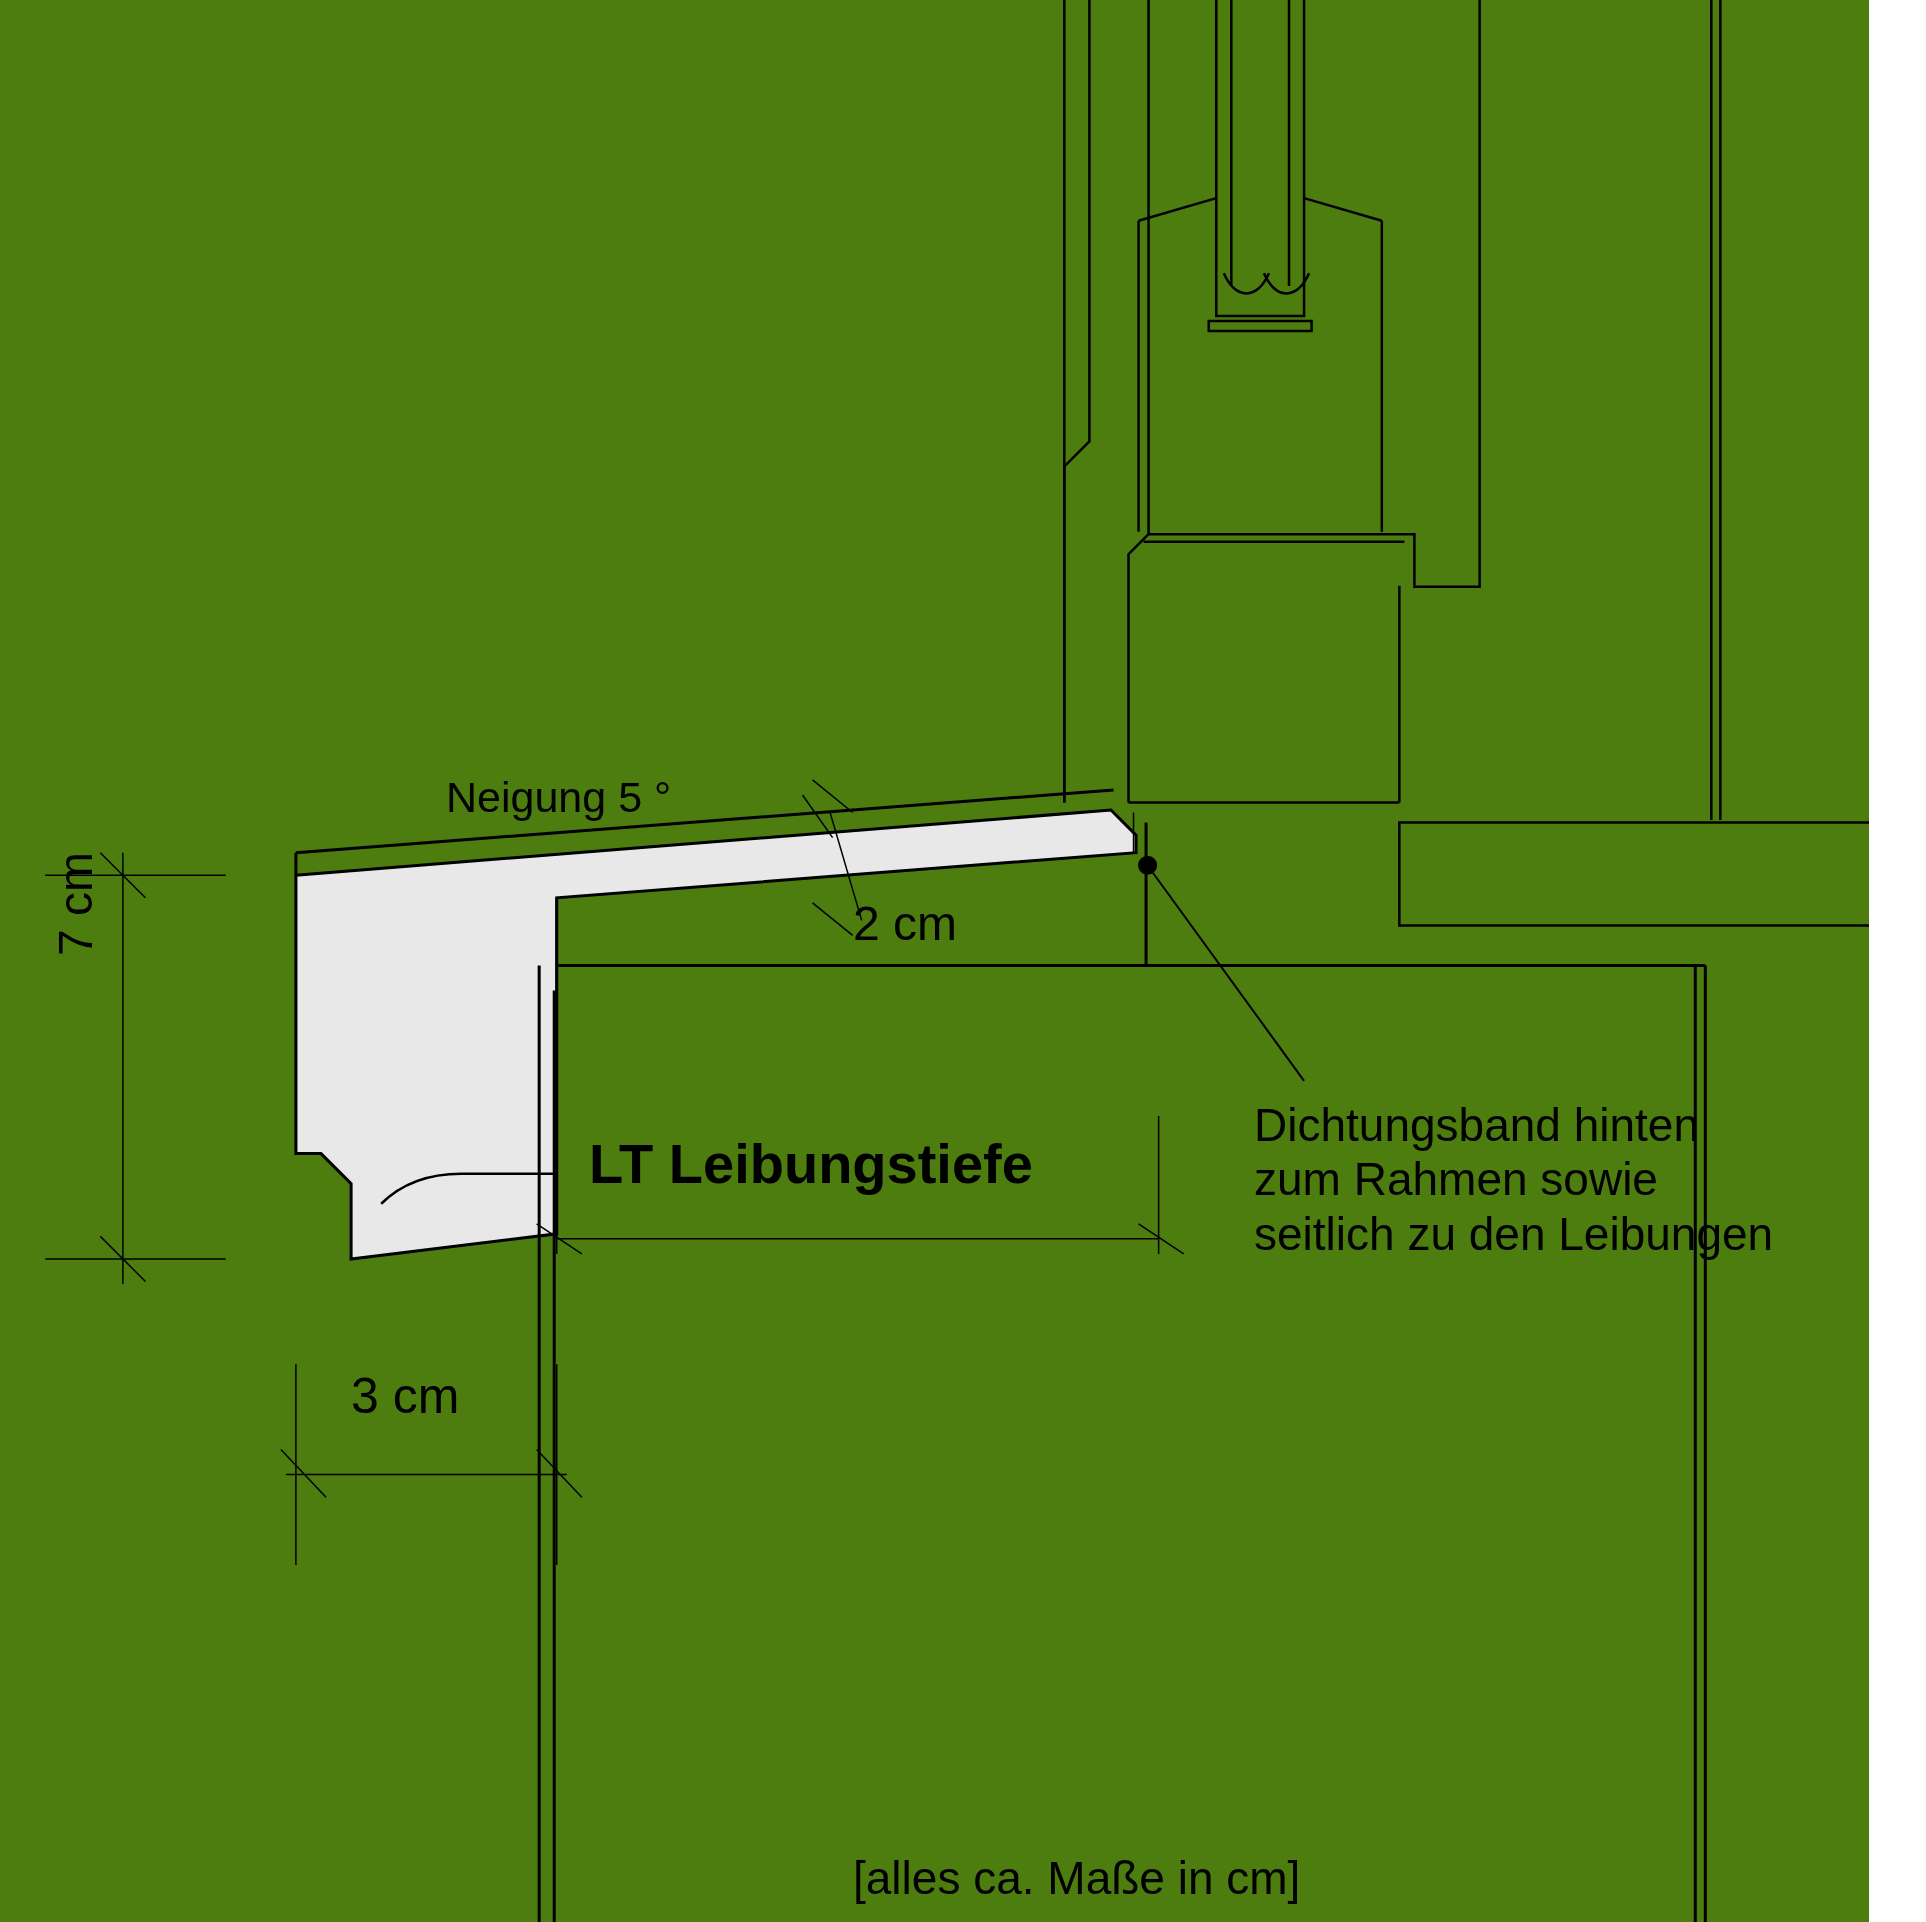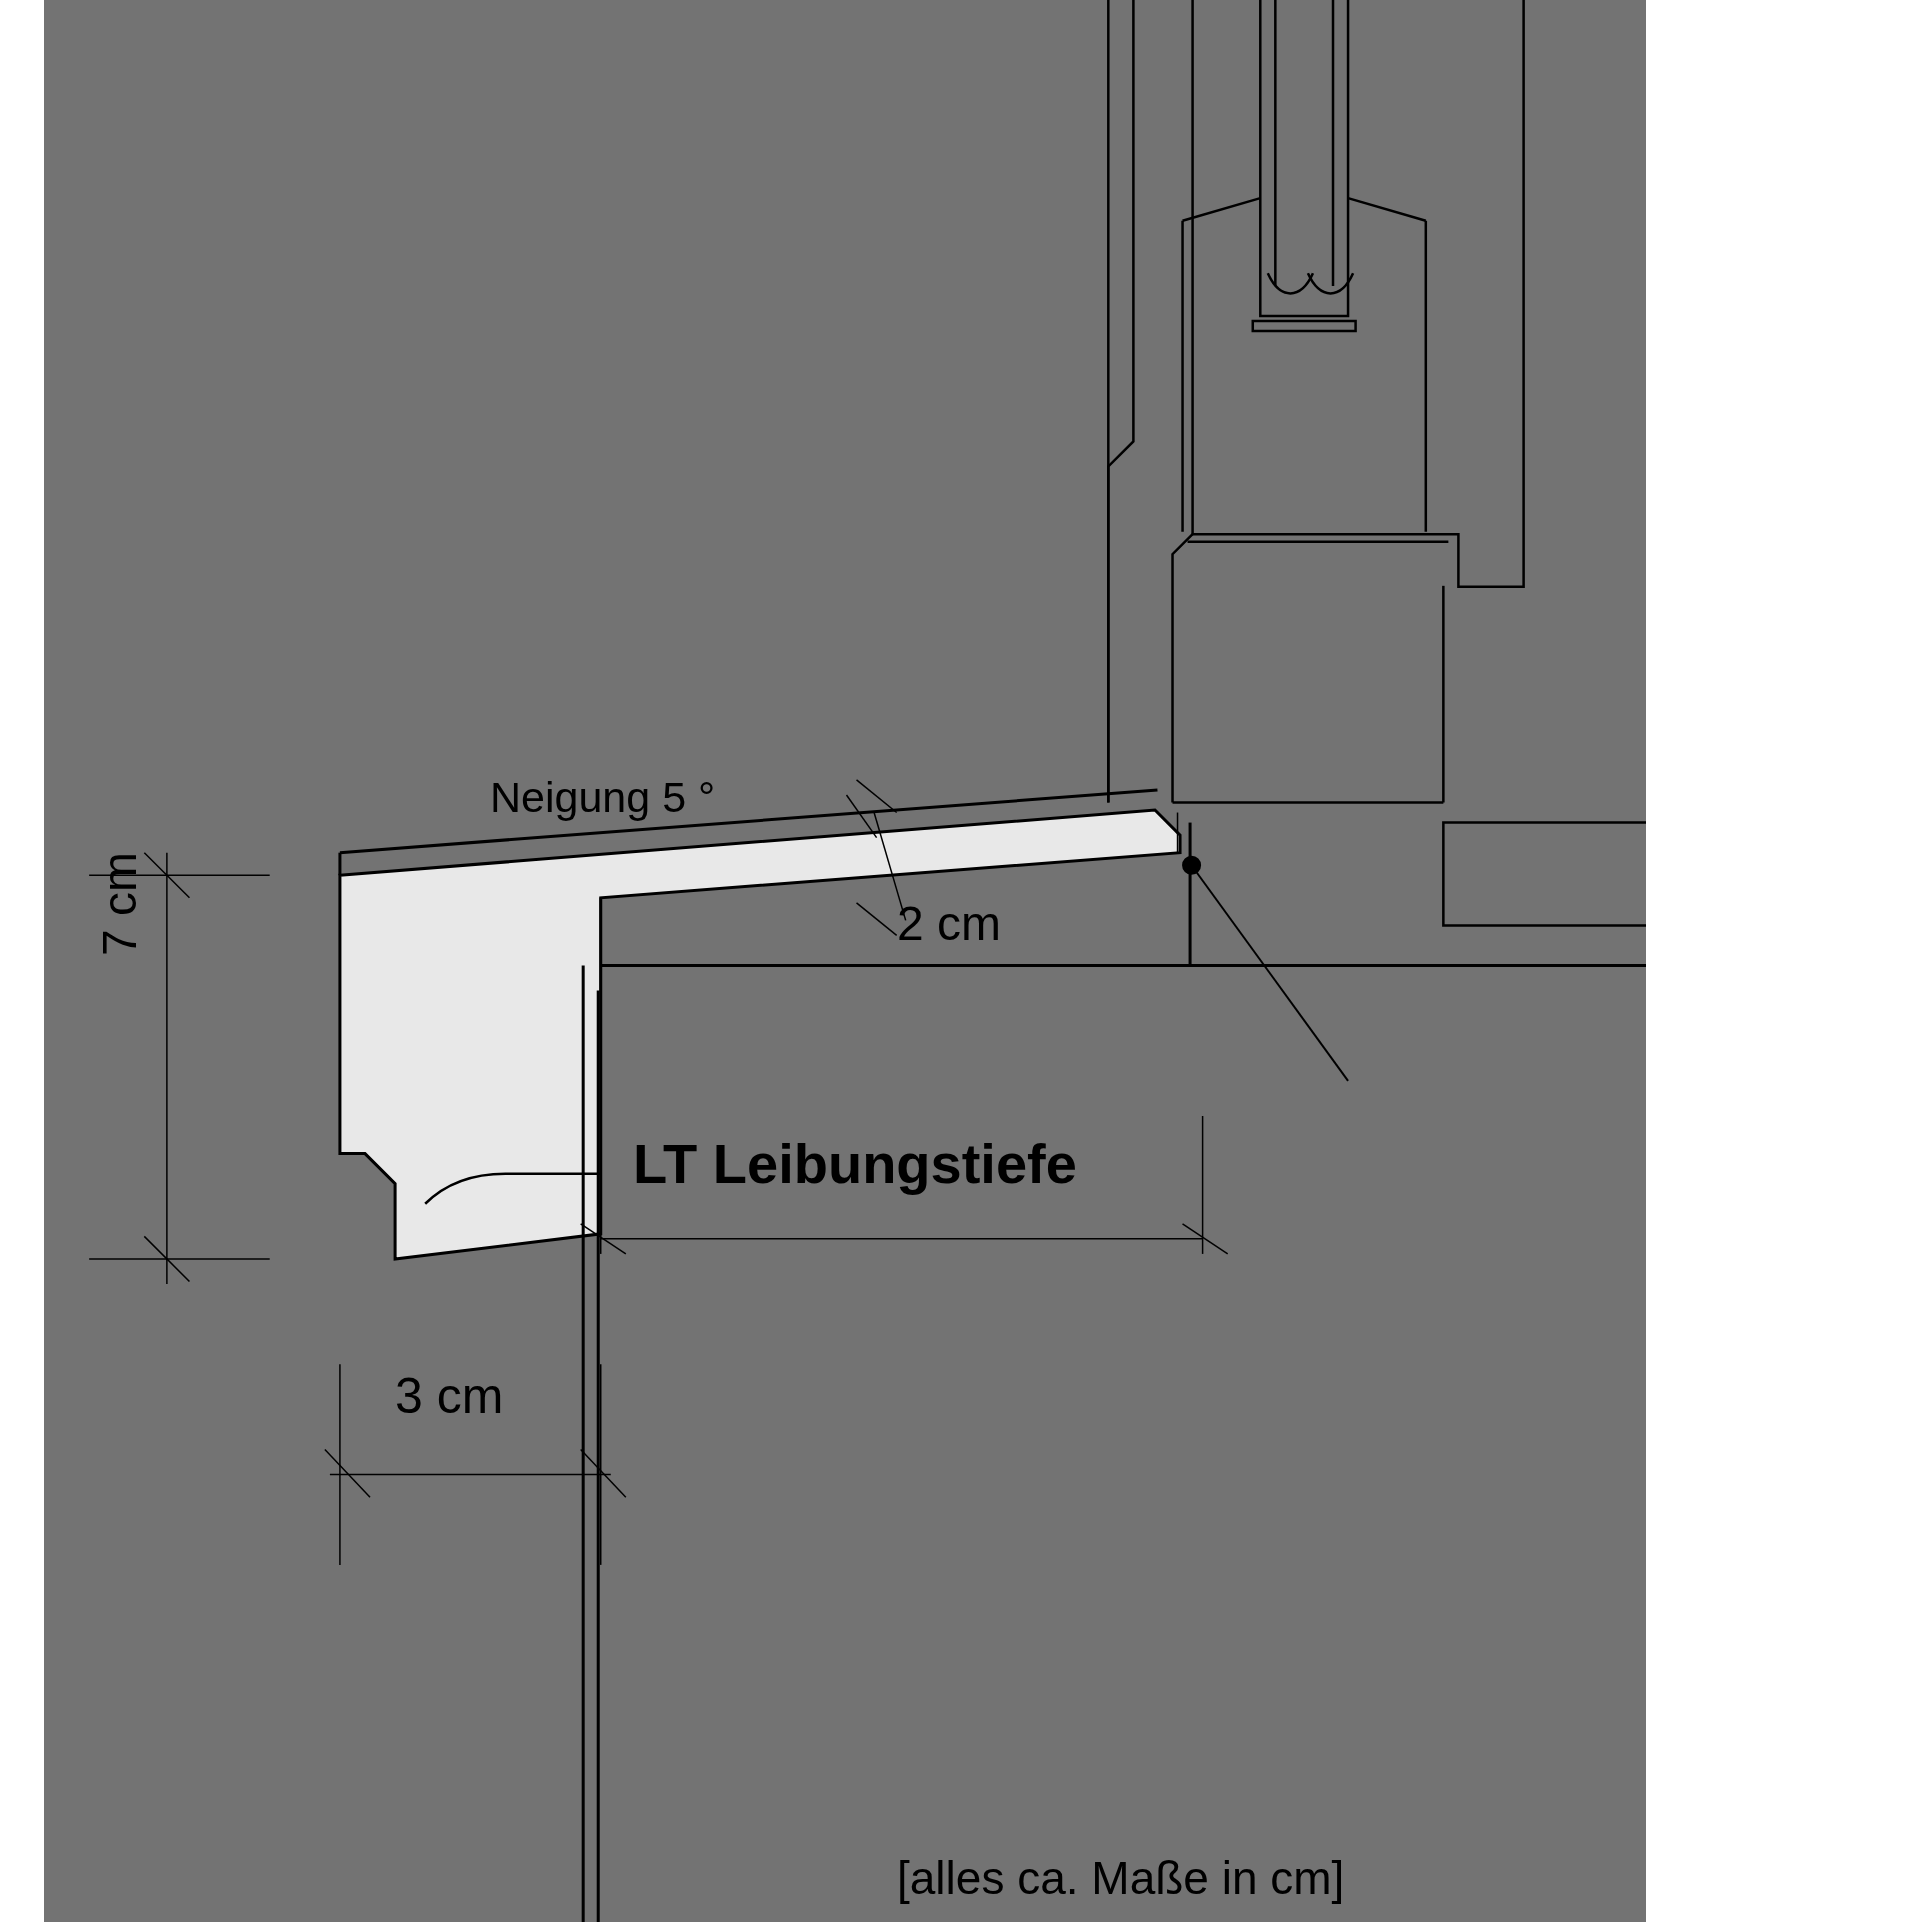--- a/index.html
+++ b/index.html
@@ -6,25 +6,24 @@
   html, body {
     margin: 0;
     padding: 0;
     background: #ffffff;
   }
   body {
     font-family: "Liberation Sans", sans-serif;
   }
   #stage {
     position: relative;
-    width: 1602px;
+    width: 1869px;
     height: 1922px;
-    background: #737373;
+    background: #4d7c0f;
     overflow: hidden;
-    margin-left: 44px;
   }
   #drawing {
     position: absolute;
     left: 0;
     top: 0;
     width: 1926px;
     height: 1922px;
   }
   .lbl {
     position: absolute;
@@ -151,17 +150,20 @@
   <div class="lbl lbl-neigung">Neigung 5 °</div>
 
   <div class="lbl lbl-2cm">2 cm</div>
 
   <div class="lbl lbl-7cm">7 cm</div>
 
   <div class="lbl lbl-lt">LT Leibungstiefe</div>
 
   <div class="lbl lbl-6cm">3 cm</div>
 
+  <div class="lbl lbl-dicht">Dichtungsband hinten
+zum Rahmen sowie
+seitlich zu den Leibungen</div>
 
   <div class="lbl lbl-foot">[alles ca. Maße in cm]</div>
 
 </div>
 
 
 </body></html>

